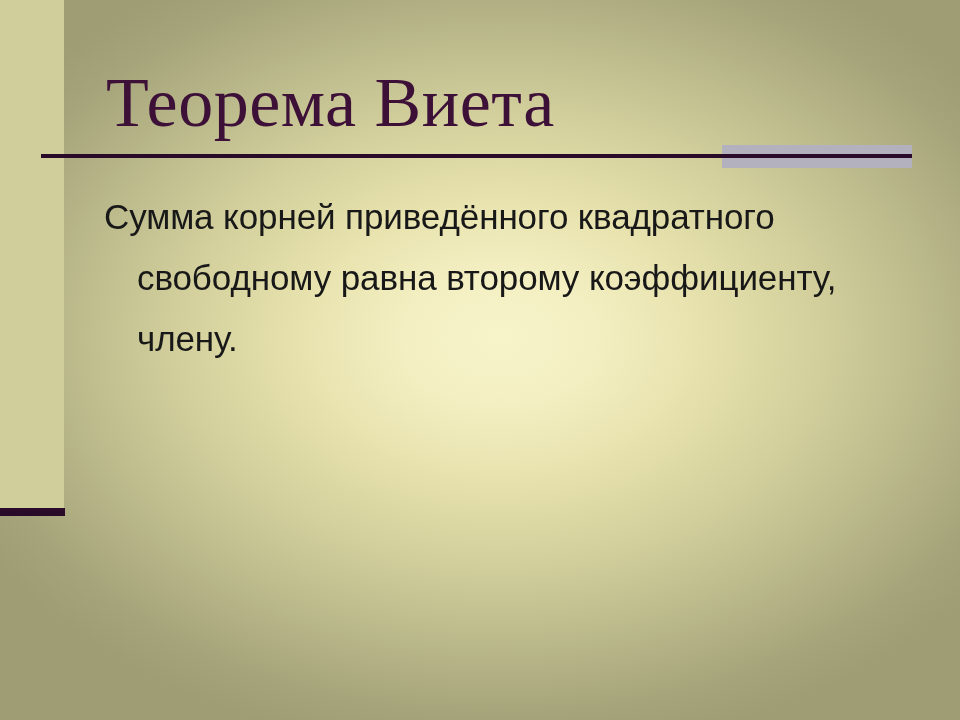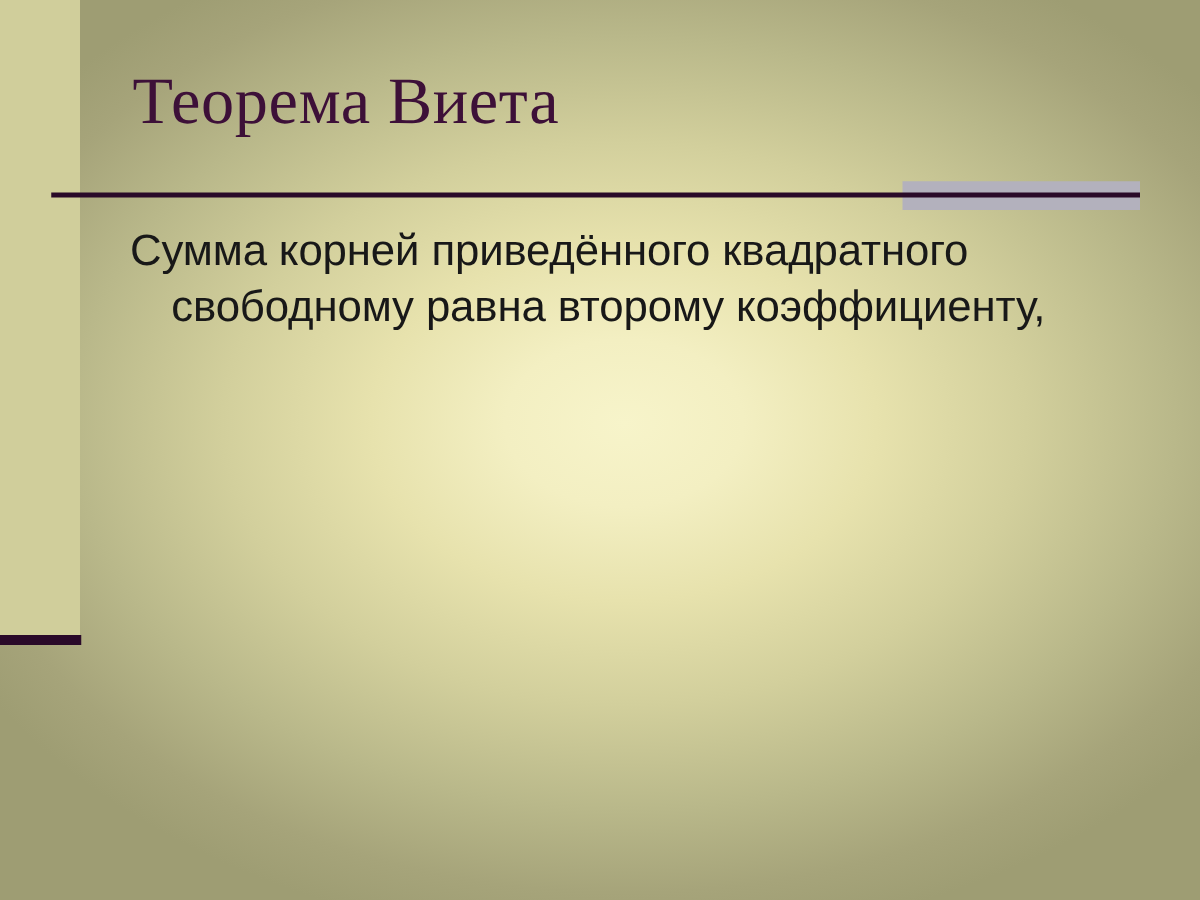--- a/index.html
+++ b/index.html
@@ -62,25 +62,25 @@
     left: 41px;
     top: 154px;
     width: 871px;
     height: 4px;
     background: #2a0a29;
   }
 
   #title {
     position: absolute;
     left: 106px;
-    top: 52px;
+    top: 64px;
     width: 800px;
     margin: 0;
     font-family: "Liberation Serif", serif;
-    font-size: 53px;
+    font-size: 70px;
     font-weight: normal;
     line-height: 1.1;
     letter-spacing: 0.5px;
     color: #3d1038;
     white-space: nowrap;
   }
 
   #body-block {
     position: absolute;
     left: 104px;
@@ -88,20 +88,21 @@
     width: 790px;
   }
 
   .body-line {
     font-family: "Liberation Sans", sans-serif;
     font-size: 35px;
     line-height: 45px;
     color: #181818;
     white-space: nowrap;
     letter-spacing: -0.1px;
+    margin-top: 16px;
   }
 
   .body-line.indent {
     padding-left: 33px;
   }
 </style>
 </head>
 <body>
 
 <div id="slide">
@@ -110,15 +111,16 @@
   <div id="band-accent"></div>
 
   <div id="rule-block"></div>
   <div id="title-rule"></div>
 
   <h1 id="title">Теорема Виета</h1>
 
   <div id="body-block">
     <div class="body-line">Сумма корней приведённого квадратного</div>
     <div class="body-line indent">свободному равна второму коэффициенту,</div>
+    <div class="body-line indent">члену.</div>
   </div>
 
 </div>
 
 </body></html>

